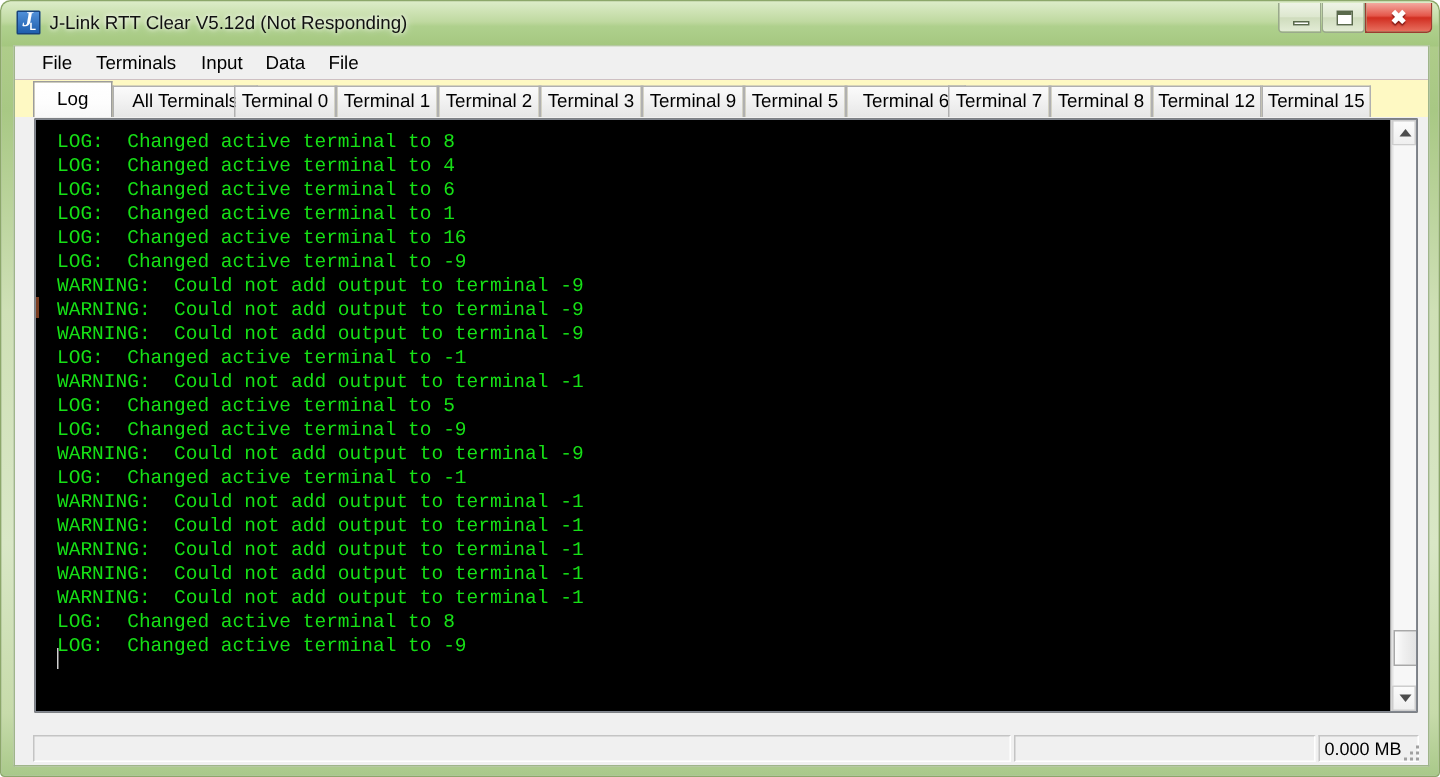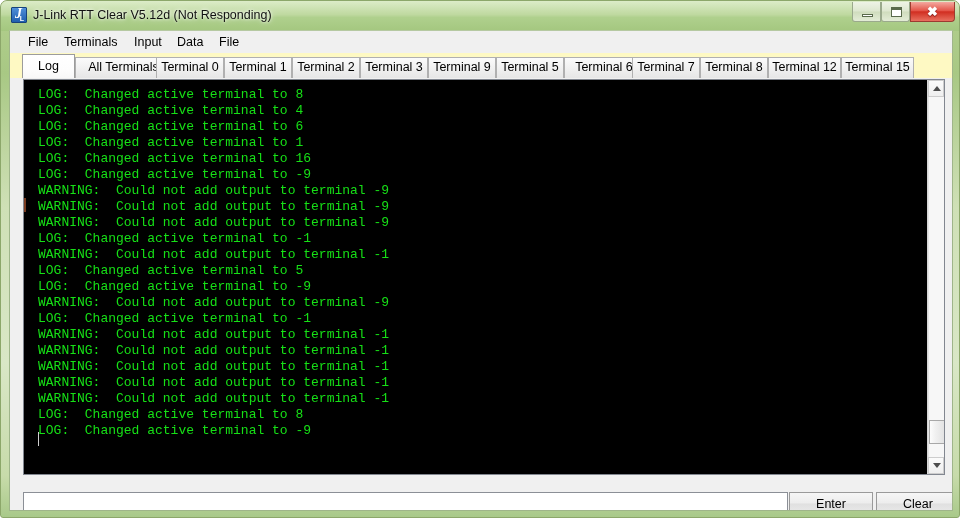--- a/index.html
+++ b/index.html
@@ -431,15 +431,28 @@
         <div class="sb-btn" id="sb-down">
           <span class="sb-arrow"></span>
         </div>
       </div>
     </div>
 
     <input id="input-field" type="text" placeholder="" style="">
     <div class="actionbtn" id="btn-enter">Enter</div>
     <div class="actionbtn" id="btn-clear">Clear</div>
 
+    <div id="statusbar">
+      <div class="status-panel" id="status-left"></div>
+      <div class="status-panel" id="status-mid"></div>
+      <div class="status-panel" id="status-right">0.000 MB</div>
+      <div id="resize-grip">
+          <i style="left: 10px; top: 10px;"></i>
+          <i style="left: 6px; top: 10px;"></i>
+          <i style="left: 2px; top: 10px;"></i>
+          <i style="left: 10px; top: 6px;"></i>
+          <i style="left: 6px; top: 6px;"></i>
+          <i style="left: 10px; top: 2px;"></i>
+        </div>
+    </div>
 
   </div>
 </div>
 
 </body></html>

